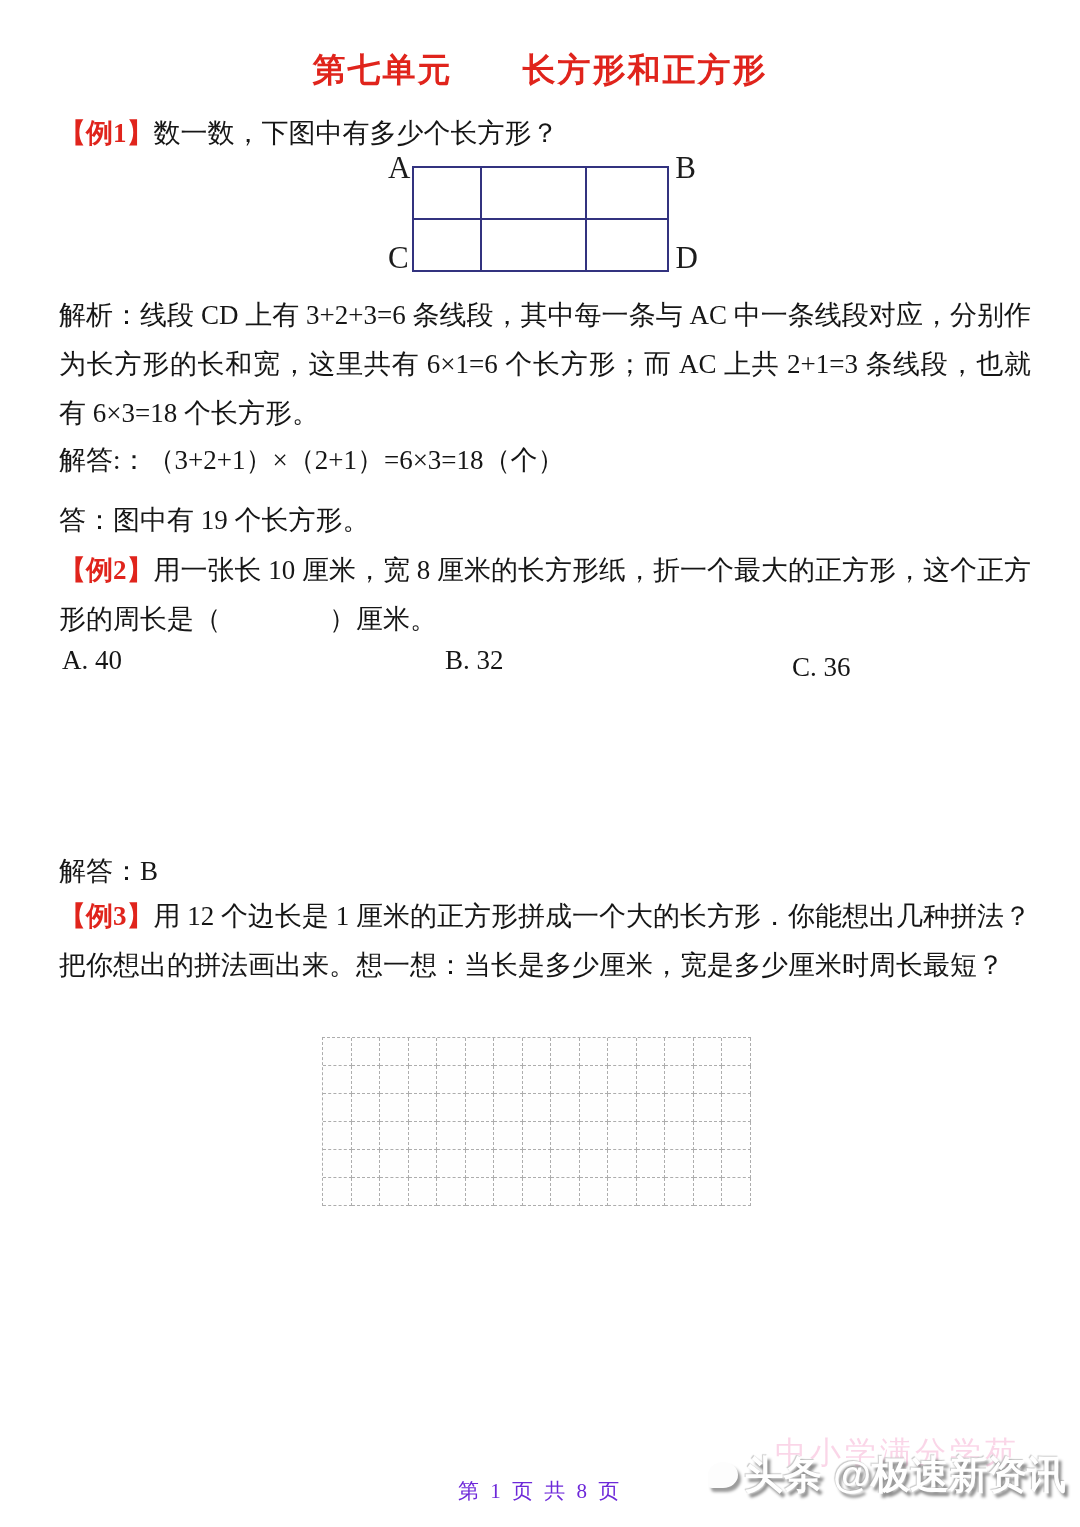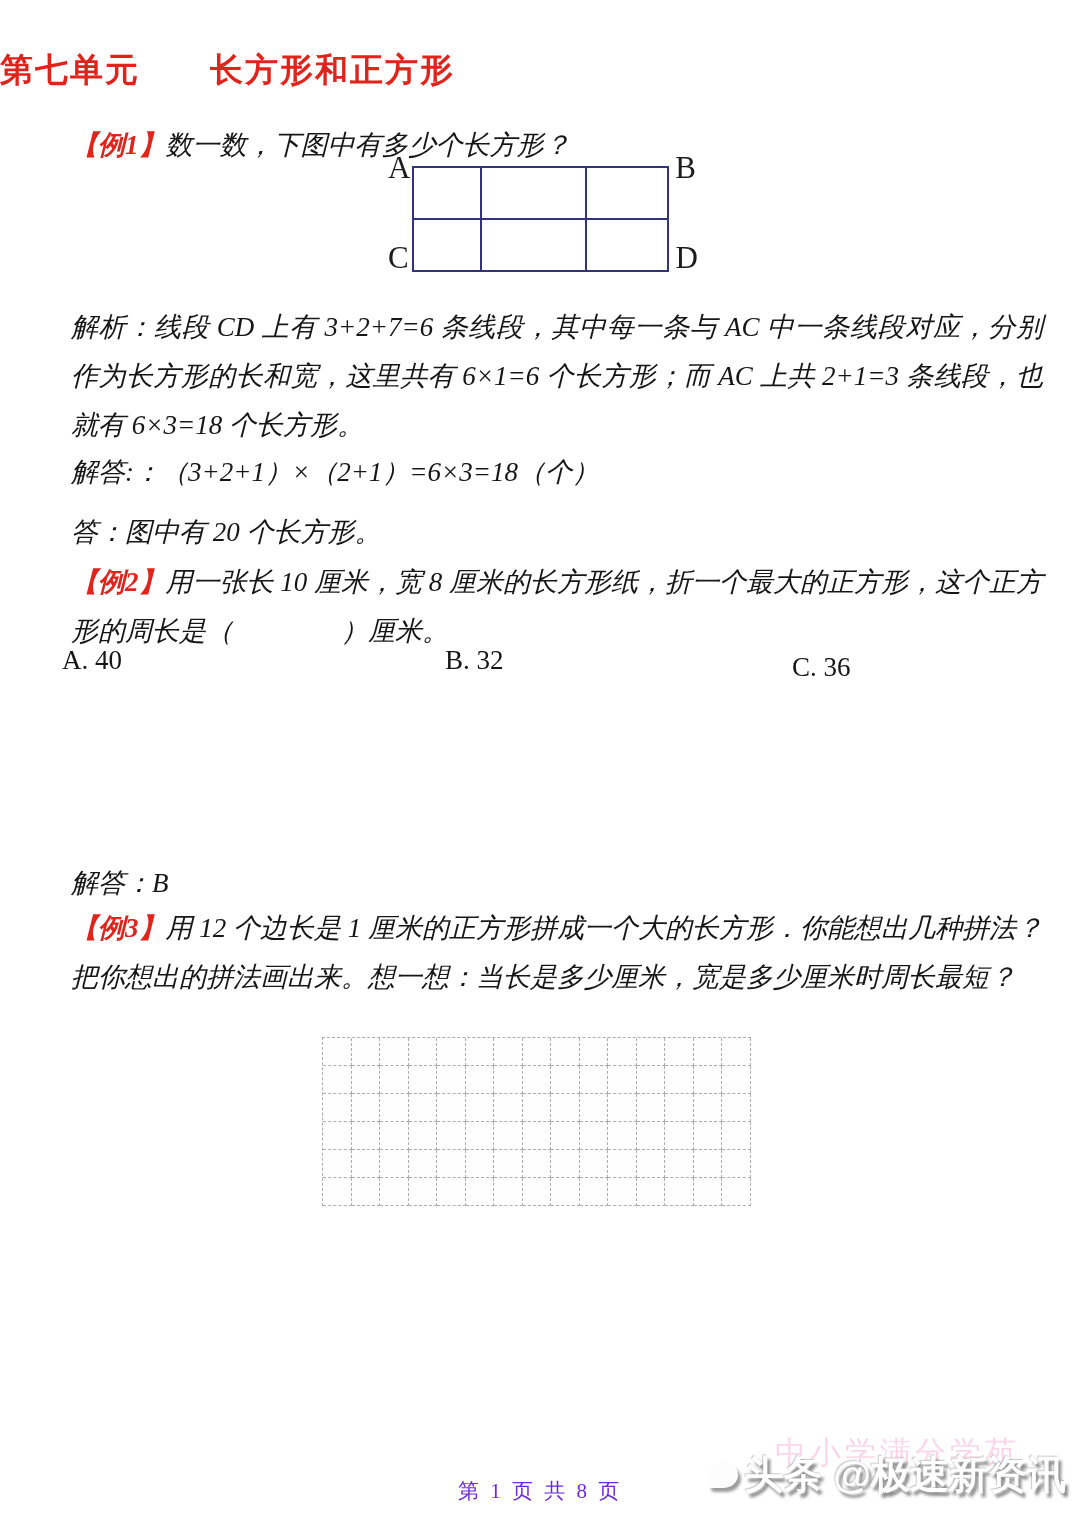--- a/index.html
+++ b/index.html
@@ -1,26 +1,26 @@
 <!DOCTYPE html>
 <html><head>
 <meta charset="utf-8">
 <style>
   html,body{margin:0;padding:0;background:#ffffff;}
   .page{
     position:relative;width:1080px;height:1527px;margin:0 auto;background:#ffffff;
     font-family:"Liberation Serif","DejaVu Serif",serif;color:#161616;overflow:hidden;
   }
   .title{
-    position:absolute;top:48px;left:0;width:100%;margin:0;text-align:left;
+    position:absolute;top:48px;left:0;width:100%;margin:0;text-align:center;
     font-size:33px;font-weight:bold;color:#e0241c;letter-spacing:2px;
   }
   .para{
-    position:absolute;left:55px;width:972px;margin:16px;
-    font-size:27px;line-height:49px;text-align:justify;text-justify:inter-ideograph;font-style:italic;
+    position:absolute;left:55px;width:972px;margin:4px;
+    font-size:27px;line-height:49px;text-align:justify;text-justify:inter-ideograph;
   }
   .red{color:#e0241c;font-weight:bold;}
   
   .diagram{position:absolute;left:386px;top:150px;width:312px;height:132px;}
   .d-rect{position:absolute;left:26px;top:16px;width:253px;height:102px;border:2px solid #32327f;}
   .d-v{position:absolute;top:0;bottom:0;width:2px;background:#32327f;}
   .d-v1{left:66px;}
   .d-v2{left:171px;}
   .d-h{position:absolute;left:0;right:0;top:50%;height:2px;margin-top:-1px;background:#32327f;}
   .d-label{position:absolute;font-size:31px;color:#1c1c1c;line-height:1;}
@@ -78,23 +78,23 @@
     <span class="d-label dl-b">B</span>
     <span class="d-label dl-c">C</span>
     <span class="d-label dl-d">D</span>
     <div class="d-rect">
       <div class="d-v d-v1"></div>
       <div class="d-v d-v2"></div>
       <div class="d-h"></div>
     </div>
   </div>
 
-  <p class="para" style="top:287px;">解析：线段 CD 上有 3+2+7=6 条线段，其中每一条与 AC 中一条线段对应，分别作为长方形的长和宽，这里共有 6×1=6 个长方形；而 AC 上共 2+1=3 条线段，也就有 6×3=18 个长方形。</p>
+  <p class="para" style="top:287px;">解析：线段 CD 上有 3+2+3=6 条线段，其中每一条与 AC 中一条线段对应，分别作为长方形的长和宽，这里共有 6×1=6 个长方形；而 AC 上共 2+1=3 条线段，也就有 6×3=18 个长方形。</p>
   <p class="para" style="top:432px;">解答:：（3+2+1）×（2+1）=6×3=18（个）</p>
-  <p class="para" style="top:492px;">答：图中有 20 个长方形。</p>
+  <p class="para" style="top:492px;">答：图中有 19 个长方形。</p>
 
   <p class="para" style="top:542px;"><span class="red">【例2】</span><span>用一张长 10 厘米，宽 8 厘米的长方形纸，折一个最大的正方形，这个正方形的周长是（　　　　）厘米。</span></p>
 
   <div>
     <span class="opt opt-a" style="top:640px;">A. 40</span>
     <span class="opt opt-b" style="top:640px;">B. 32</span>
     <span class="opt opt-c" style="top:640px;">C. 36</span>
   </div>
 
   <p class="para" style="top:843px;">解答：B</p>

